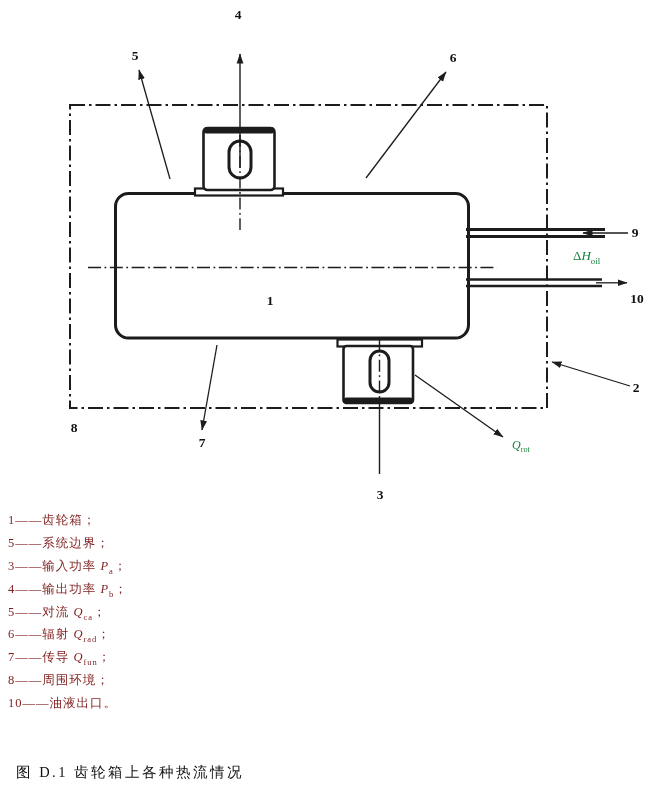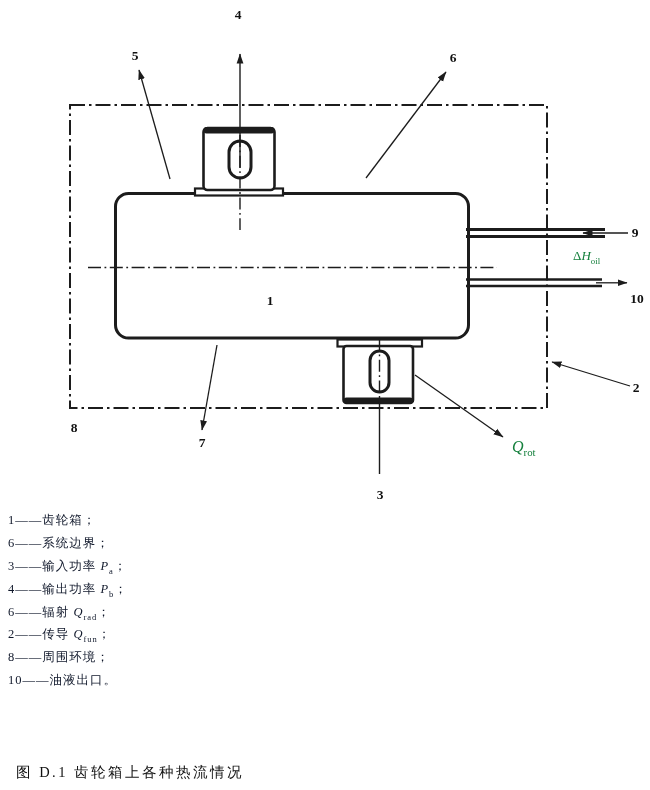--- a/index.html
+++ b/index.html
@@ -15,21 +15,21 @@
     font-family:"Liberation Serif","DejaVu Serif",serif;
   }
   .ann{
     position:absolute;font-size:13px;color:#15803d;white-space:nowrap;
     font-family:"Liberation Serif","DejaVu Serif",serif;
   }
   .math{font-style:italic;}
   .ann sub,.legend-row sub{font-size:0.68em;line-height:0;}
   .legend{
     position:absolute;left:8px;top:509px;width:420px;
-    font-size:12.5px;letter-spacing:1px;color:#0f172a;
+    font-size:12.5px;letter-spacing:1px;color:#7f1d1d;
   }
   .legend-row{height:22.9px;line-height:22.9px;white-space:nowrap;}
   .caption{
     position:absolute;left:16px;top:763px;width:100%;text-align:left;
     font-size:14.5px;font-weight:400;letter-spacing:2.5px;color:#111;
   }
 </style>
 </head>
 <body>
 
@@ -90,28 +90,29 @@
   <span class="lbl" style="left:453px;top:58px;">6</span>
   <span class="lbl" style="left:270px;top:301px;">1</span>
   <span class="lbl" style="left:635px;top:233px;">9</span>
   <span class="lbl" style="left:637px;top:299px;">10</span>
   <span class="lbl" style="left:636px;top:388px;">2</span>
   <span class="lbl" style="left:74px;top:428px;">8</span>
   <span class="lbl" style="left:202px;top:443px;">7</span>
   <span class="lbl" style="left:380px;top:495px;">3</span>
 
   <span class="ann" style="left:573px;top:248px;"><span>Δ</span><span class="math">H</span><sub>oil</sub></span>
-  <span class="ann" style="left:512px;top:438px;font-size:16px;"><span class="math">Q</span><sub>rot</sub></span>
+  <span class="ann" style="left:512px;top:438px;font-size:12px;"><span class="math">Q</span><sub>rot</sub></span>
 
   <div class="legend">
     <div class="legend-row"><span>1——齿轮箱</span><span class="math"></span><sub></sub><span>；</span></div>
-    <div class="legend-row"><span>6——系统边界</span><span class="math"></span><sub></sub><span>；</span></div>
+    <div class="legend-row"><span>5——系统边界</span><span class="math"></span><sub></sub><span>；</span></div>
     <div class="legend-row"><span>3——输入功率 </span><span class="math">P</span><sub>a</sub><span>；</span></div>
     <div class="legend-row"><span>4——输出功率 </span><span class="math">P</span><sub>b</sub><span>；</span></div>
+    <div class="legend-row"><span>5——对流 </span><span class="math">Q</span><sub>ca</sub><span>；</span></div>
     <div class="legend-row"><span>6——辐射 </span><span class="math">Q</span><sub>rad</sub><span>；</span></div>
-    <div class="legend-row"><span>2——传导 </span><span class="math">Q</span><sub>fun</sub><span>；</span></div>
+    <div class="legend-row"><span>7——传导 </span><span class="math">Q</span><sub>fun</sub><span>；</span></div>
     <div class="legend-row"><span>8——周围环境</span><span class="math"></span><sub></sub><span>；</span></div>
     <div class="legend-row"><span>10——油液出口</span><span class="math"></span><sub></sub><span>。</span></div>
   </div>
 
   <div class="caption">图 D.1  齿轮箱上各种热流情况</div>
 
 </div>
 
 </body></html>

